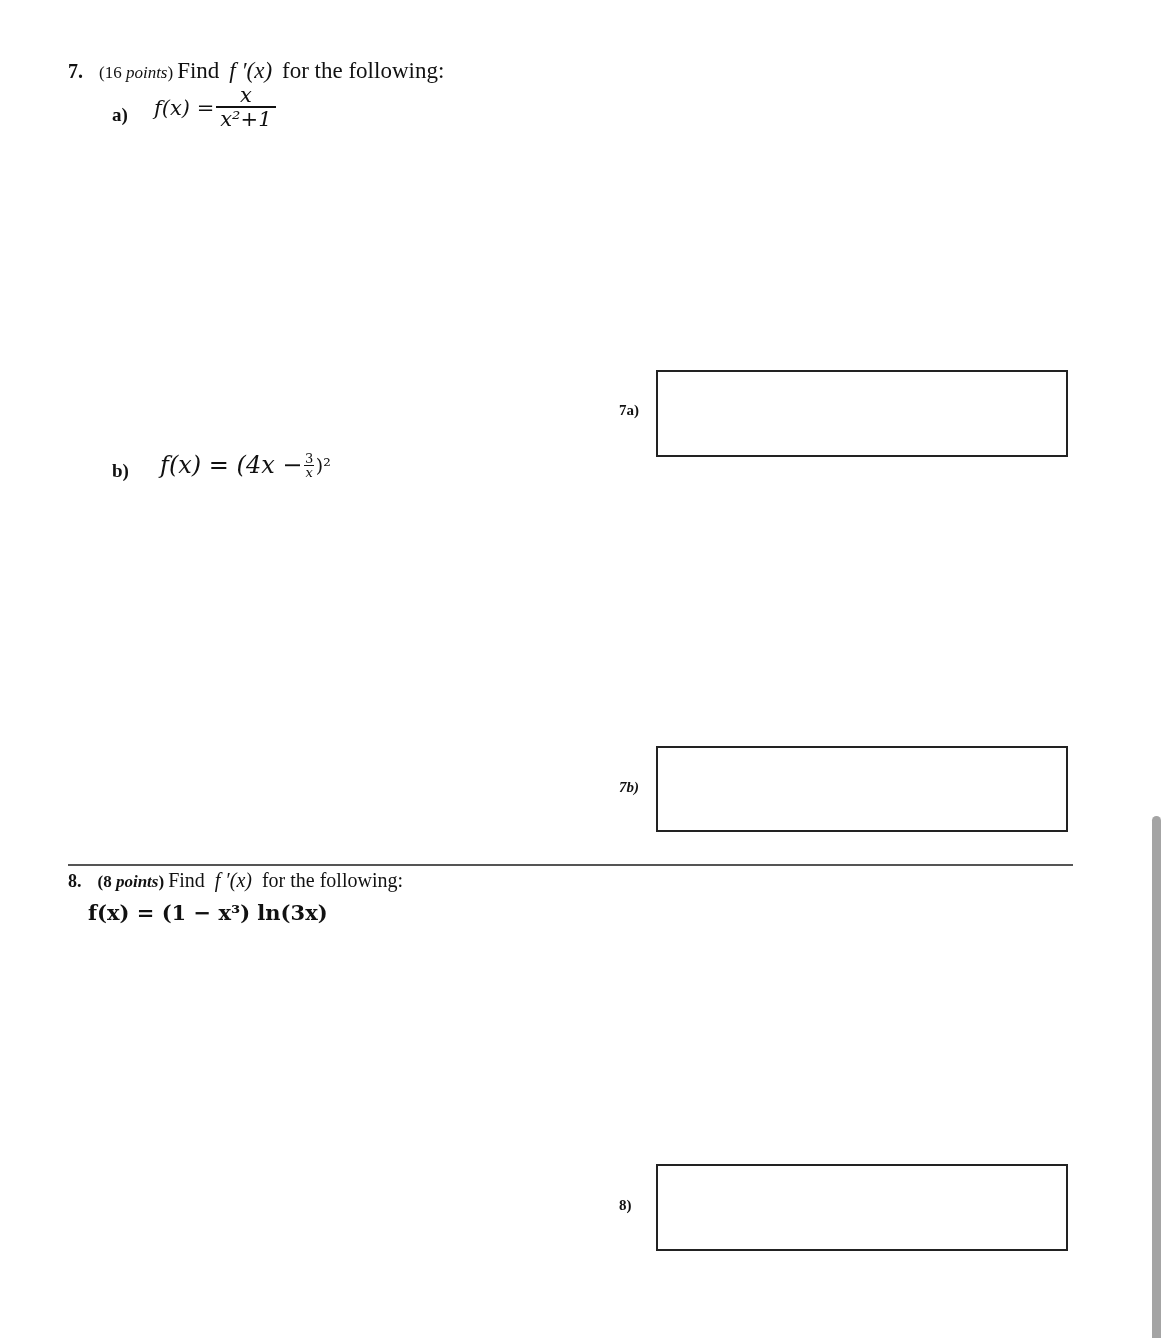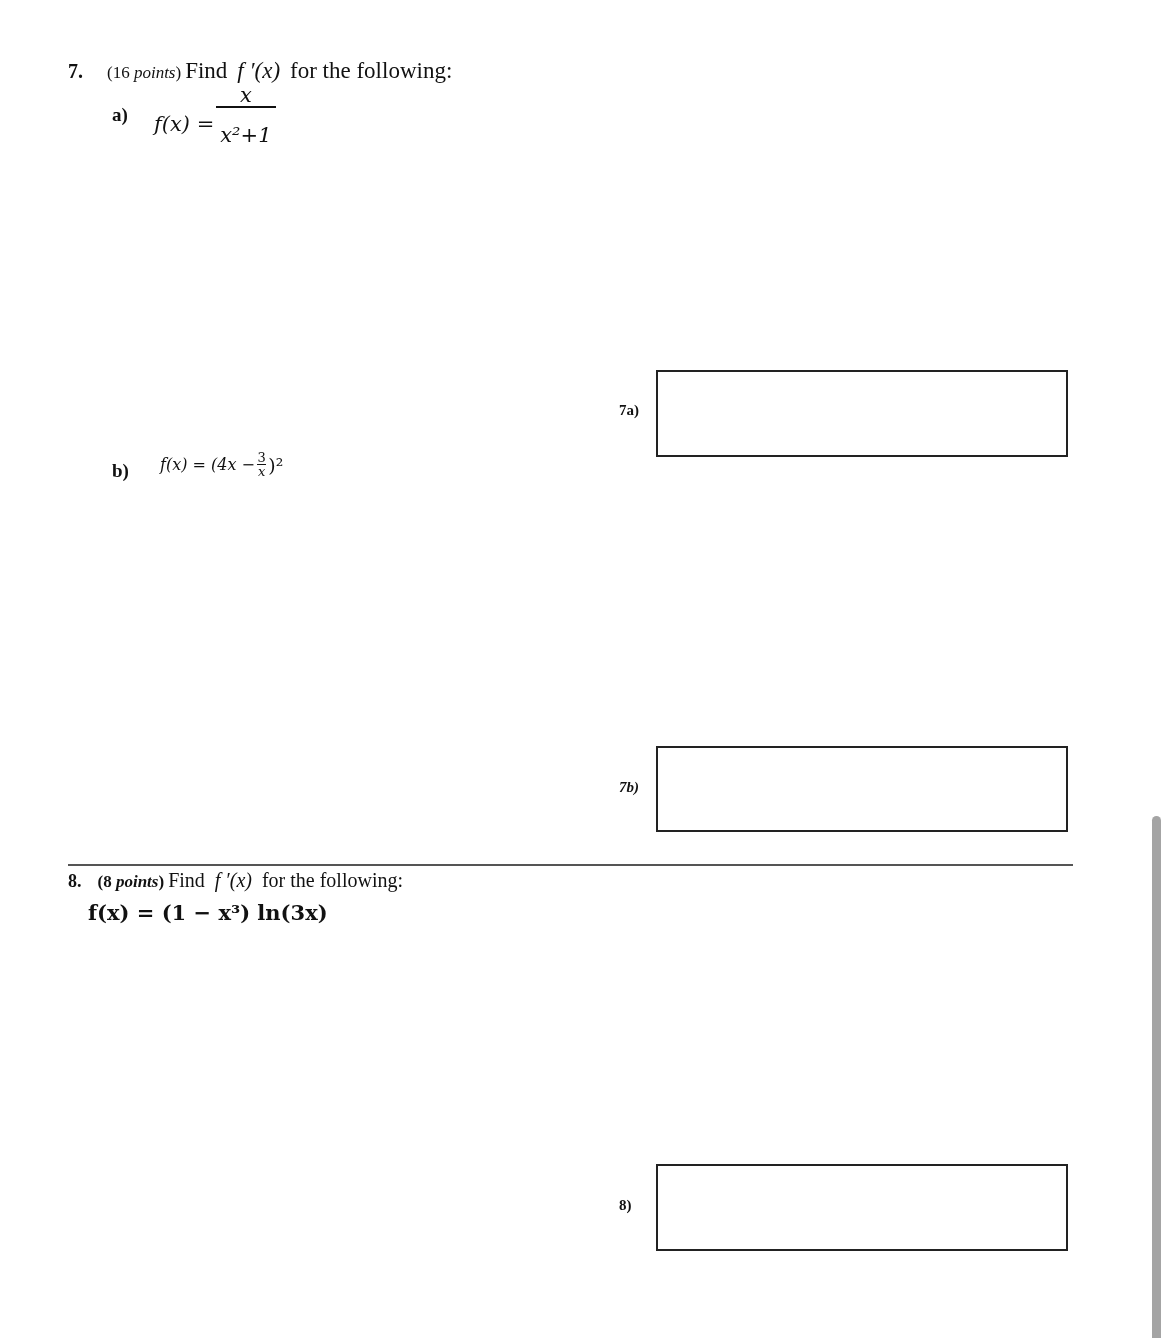--- a/index.html
+++ b/index.html
@@ -11,34 +11,34 @@
   .abs { position: absolute; white-space: nowrap; }
   .qnum { font-weight: bold; font-size: 20px; }
   .pts { font-size: 17px; }
   .pts i { font-style: italic; }
   .big { font-size: 23px; }
   .math { font-family: "DejaVu Serif", serif; font-style: italic; font-size: 21px; }
   .mathup { font-family: "DejaVu Serif", serif; font-size: 21px; }
   .sub-label { font-weight: bold; font-size: 19px; }
   .frac { display: inline-flex; flex-direction: column; align-items: center; vertical-align: middle; }
   .frac .num { padding: 0 4px; line-height: 1.05; }
-  .frac .den { border-top: 2px solid #111; padding: 16px 4px; line-height: 1.1; }
+  .frac .den { border-top: 2px solid #111; padding: 0 4px; line-height: 1.1; }
   .smallfrac { display: inline-flex; flex-direction: column; align-items: center; vertical-align: middle; font-size: 13px; line-height: 1; margin: 0 2px; }
   .smallfrac .den { border-top: 1px solid #111; padding: 0 1px; }
   .answer-label { font-weight: bold; font-size: 15px; }
   .answer-box { border: 2px solid #222; background: #fff; box-sizing: border-box; }
   .rule { background: #555; height: 2px; }
   .scroll-thumb { background: #a4a4a4; border-radius: 5px; }
 </style>
 </head>
 <body>
 
 <div class="abs" style="left:68px; top:58px;">
   <span class="qnum">7.</span>
-  <span class="pts" style="margin-left:20px;"><span>(16 </span><i>points</i><span>)</span></span>
+  <span class="pts" style="margin-left:12px;"><span>(16 </span><i>points</i><span>)</span></span>
   <span class="big">Find</span>
   <span class="big" style="font-style:italic; margin-left:6px;">f ′(x)</span>
   <span class="big" style="margin-left:6px;">for the following:</span>
 </div>
 
 <div class="abs" style="left:112px; top:104px;">
   <span class="sub-label">a)</span>
 </div>
 <div class="abs" style="left:154px; top:84px; display:flex; align-items:center;">
   <span class="math">f(x) =</span>
@@ -48,21 +48,21 @@
   </span>
 </div>
 
 <div class="abs answer-label" style="left:619px; top:402px;">7a)</div>
 <div class="abs answer-box" style="left:656px; top:370px; width:412px; height:87px;"></div>
 
 <div class="abs" style="left:112px; top:460px;">
   <span class="sub-label">b)</span>
 </div>
 <div class="abs" style="left:160px; top:451px; display:flex; align-items:center;">
-  <span class="math" style="font-size:16px;">f(x) = (4x −</span>
+  <span class="math" style="font-size:24px;">f(x) = (4x −</span>
   <span class="smallfrac math">
     <span class="num" style="font-style:normal;">3</span>
     <span class="den">x</span>
   </span>
   <span class="mathup" style="font-size:19px;">)²</span>
 </div>
 
 <div class="abs answer-label" style="left:619px; top:779px;font-style:italic;">7b)</div>
 <div class="abs answer-box" style="left:656px; top:746px; width:412px; height:86px;"></div>
 

